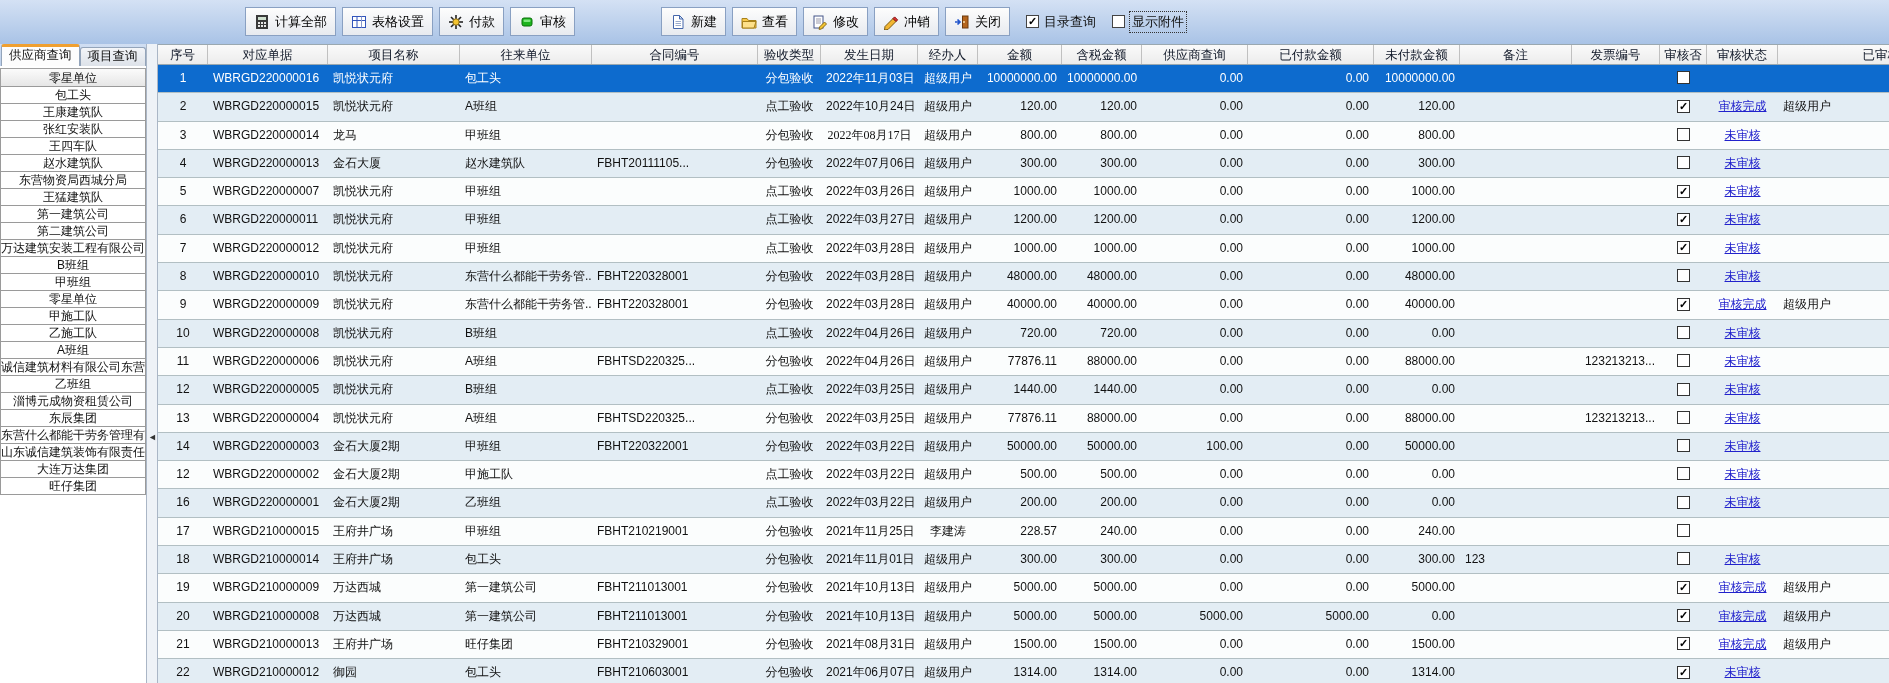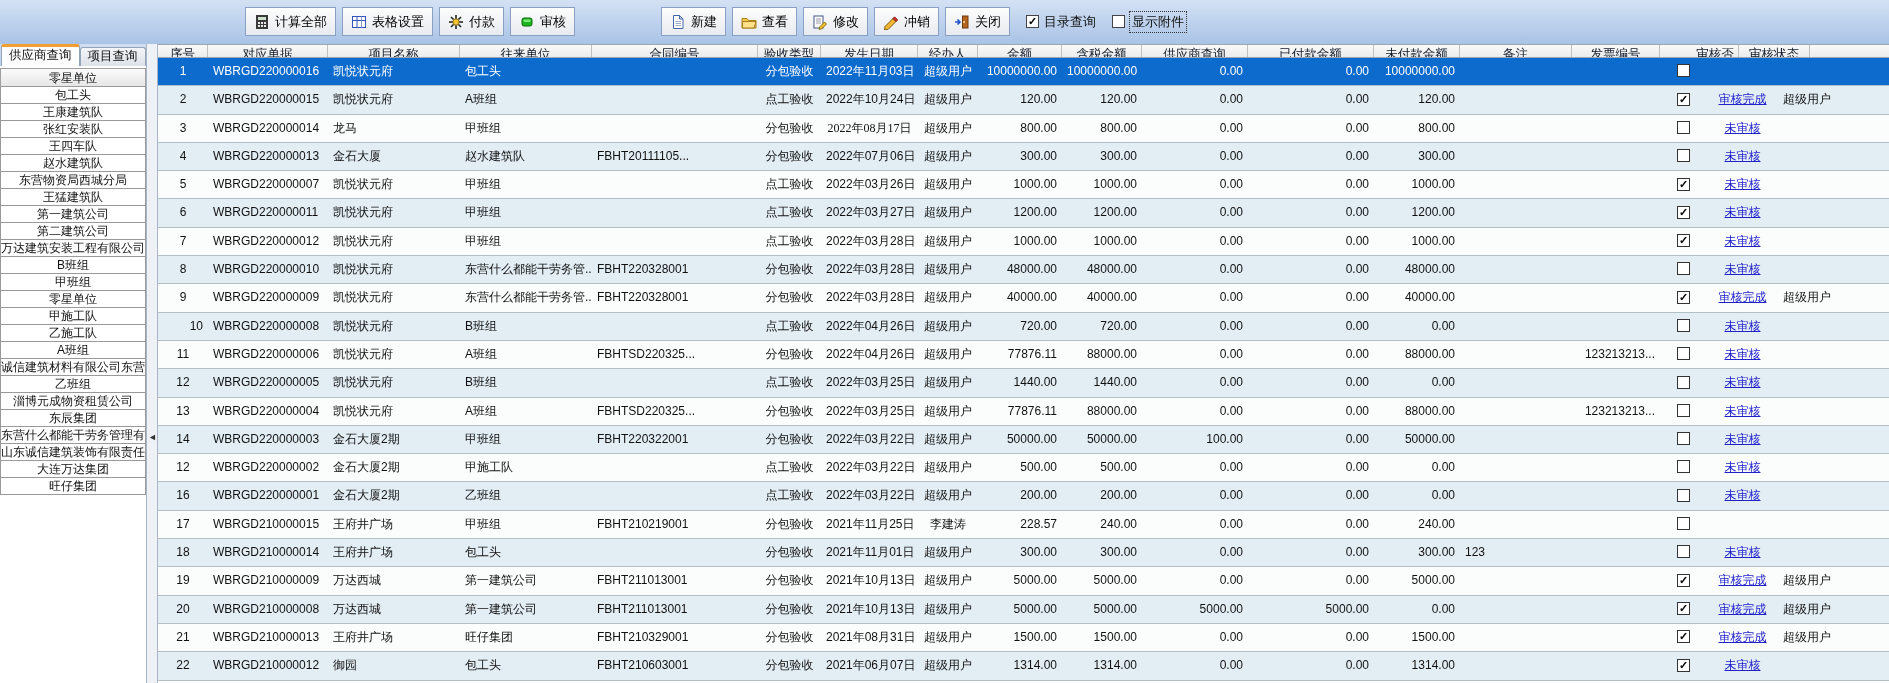--- a/index.html
+++ b/index.html
@@ -29,22 +29,22 @@
   .side-list-header{height:19px;line-height:19px;text-align:center;border:1px solid #a0a0a0;
        background:linear-gradient(#fbfbfb,#e6e6e6);margin-top:2px;box-sizing:border-box;}
   .side-item{height:18px;line-height:16px;box-sizing:border-box;border:1px solid #9a9a9a;margin-top:-1px;
        text-align:center;background:#fff;white-space:nowrap;overflow:hidden;cursor:default;}
   
   .splitter{position:absolute;left:146px;top:44px;width:12px;bottom:0;background:#eef2f7;
        border-left:1px solid #aab6c6;border-right:1px solid #aab6c6;box-sizing:border-box;}
   .splitter-arrow{position:absolute;left:1px;top:388px;font-size:9px;color:#333;cursor:pointer;}
   
   .grid{position:absolute;left:158px;top:44px;width:1731px;bottom:0;overflow:hidden;background:#fff;}
-  .ghead{display:flex;height:14px;background:linear-gradient(#fafafa,#ececec);
-         border-top:1px solid #9aa8b0;border-bottom:1px solid #9aa8b0;box-sizing:border-box;font-family:Liberation Mono, monospace;}
+  .ghead{display:flex;height:21px;background:linear-gradient(#fafafa,#ececec);
+         border-top:1px solid #9aa8b0;border-bottom:1px solid #9aa8b0;box-sizing:border-box;}
   .th{flex:none;box-sizing:border-box;border-right:1px solid #c0c0c0;text-align:center;
       line-height:20px;font-size:12.5px;color:#101828;overflow:hidden;white-space:nowrap;cursor:default;}
   .gbody{width:2100px;}
   .tr{display:flex;height:28.3px;box-sizing:border-box;border-bottom:1px solid #b2bfc3;background:#fbfdfd;cursor:default;}
   .tr.alt{background:#e3edf4;}
   .tr.selected{background:#0d6bce;color:#fff;}
   .td{flex:none;box-sizing:border-box;padding:0 5px;line-height:27px;font-size:12px;
       overflow:hidden;white-space:nowrap;}
   .td.center{text-align:center;}
   .td.right{text-align:right;}
@@ -225,21 +225,21 @@
         <div class="th" style="width: 63px;">验收类型</div>
         <div class="th" style="width: 97px;">发生日期</div>
         <div class="th" style="width: 60px;">经办人</div>
         <div class="th" style="width: 84px;">金额</div>
         <div class="th" style="width: 80px;">含税金额</div>
         <div class="th" style="width: 106px;">供应商查询</div>
         <div class="th" style="width: 126px; text-align: center;">已付款金额</div>
         <div class="th" style="width: 86px;">未付款金额</div>
         <div class="th" style="width: 112px;">备注</div>
         <div class="th" style="width: 88px;">发票编号</div>
-        <div class="th" style="width: 47px; margin-left: 32px;">审核否</div>
+        <div class="th" style="width: 47px;">审核否</div>
         <div class="th" style="width: 71px;">审核状态</div>
         <div class="th" style="width: 220px;">已审核人</div>
       </div>
     <div class="gbody" id="gbody">
         <div class="tr selected">
           <div class="td center" style="width: 50px;">1</div>
           <div class="td left" style="width: 120px;">WBRGD220000016</div>
           <div class="td left" style="width: 132px;">凯悦状元府</div>
           <div class="td left" style="width: 132px;">包工头</div>
           <div class="td left" style="width: 166px;"></div>
@@ -411,21 +411,21 @@
           <div class="td right" style="width: 106px;">0.00</div>
           <div class="td right" style="width: 126px;">0.00</div>
           <div class="td right" style="width: 86px;">40000.00</div>
           <div class="td left" style="width: 112px;"></div>
           <div class="td right" style="width: 88px;"></div>
           <div class="td center" style="width: 47px;"><span class="row-cbox">✓</span></div>
           <div class="td center" style="width: 71px;"><a class="status-link">审核完成</a></div>
           <div class="td left" style="width: 220px;">超级用户</div>
         </div>
         <div class="tr alt">
-          <div class="td center" style="width: 50px; text-align: right;">10</div>
+          <div class="td center" style="width: 50px;">10</div>
           <div class="td left" style="width: 120px;">WBRGD220000008</div>
           <div class="td left" style="width: 132px;">凯悦状元府</div>
           <div class="td left" style="width: 132px;">B班组</div>
           <div class="td left" style="width: 166px;"></div>
           <div class="td center" style="width: 63px;">点工验收</div>
           <div class="td center" style="width: 97px;">2022年04月26日</div>
           <div class="td center" style="width: 60px;">超级用户</div>
           <div class="td right" style="width: 84px;">720.00</div>
           <div class="td right" style="width: 80px;">720.00</div>
           <div class="td right" style="width: 106px;">0.00</div>

